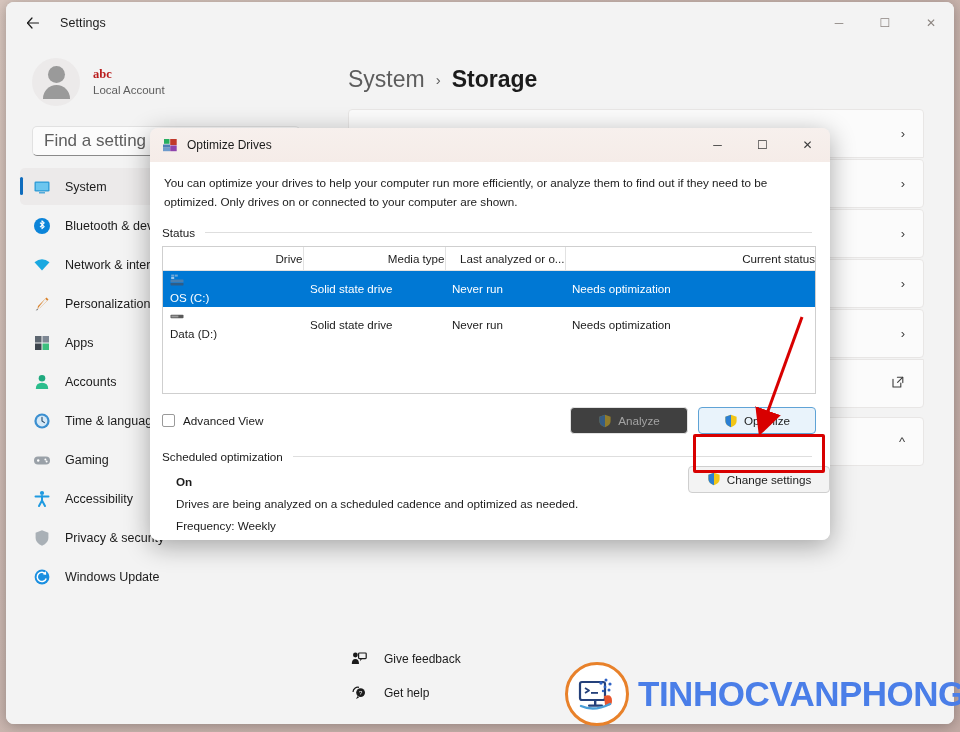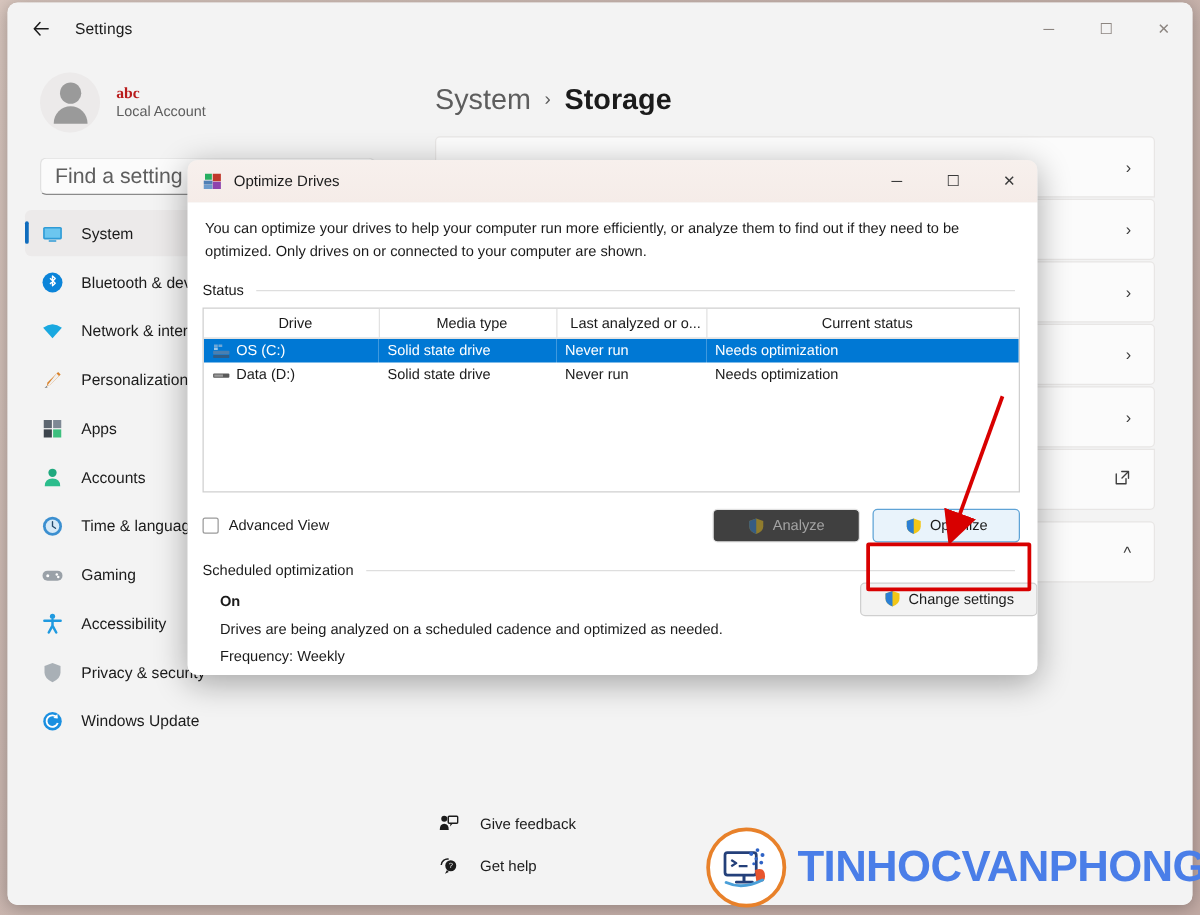--- a/index.html
+++ b/index.html
@@ -202,36 +202,36 @@
 
   .list {
     margin: 7px 14px 0 12px;
     height: 148px;
     border:1px solid #cfcfcf;
     background:#fff;
     overflow:hidden;
   }
   table.drives { width:100%; border-collapse:collapse; table-layout:fixed; }
   table.drives th {
-    text-align:center;
+    text-align:right;
     font-size:11.6px; font-weight:400; color:#1b1b1b;
     padding: 5px 0 5px 7px;
     border-bottom:1px solid #e2e2e2;
     border-right: 1px solid #e2e2e2;
   }
   table.drives th:last-child{ border-right:none; }
   table.drives td {
     font-size:11.6px; color:#1b1b1b;
     padding: 3px 0 3px 7px;
     height: 19px;
     white-space:nowrap;
     overflow:hidden;
   }
   tr.sel td { background:#0078d4; color:#fff; }
-  .drv-cell { display:flex; align-items:flex-end; gap:5px; }
+  .drv-cell { display:flex; align-items:flex-start; gap:5px;flex-direction:column; }
   .drv-ico { width:14px;height:12px;flex-shrink:0; }
 
   .row-adv {
     display:flex; align-items:center;
     padding: 0 14px 0 12px;
     margin-top: 12px;
     height: 30px;
   }
   .chk {
     width:13px;height:13px;border:1px solid #9a9a9a;border-radius:2px;background:#fff;

